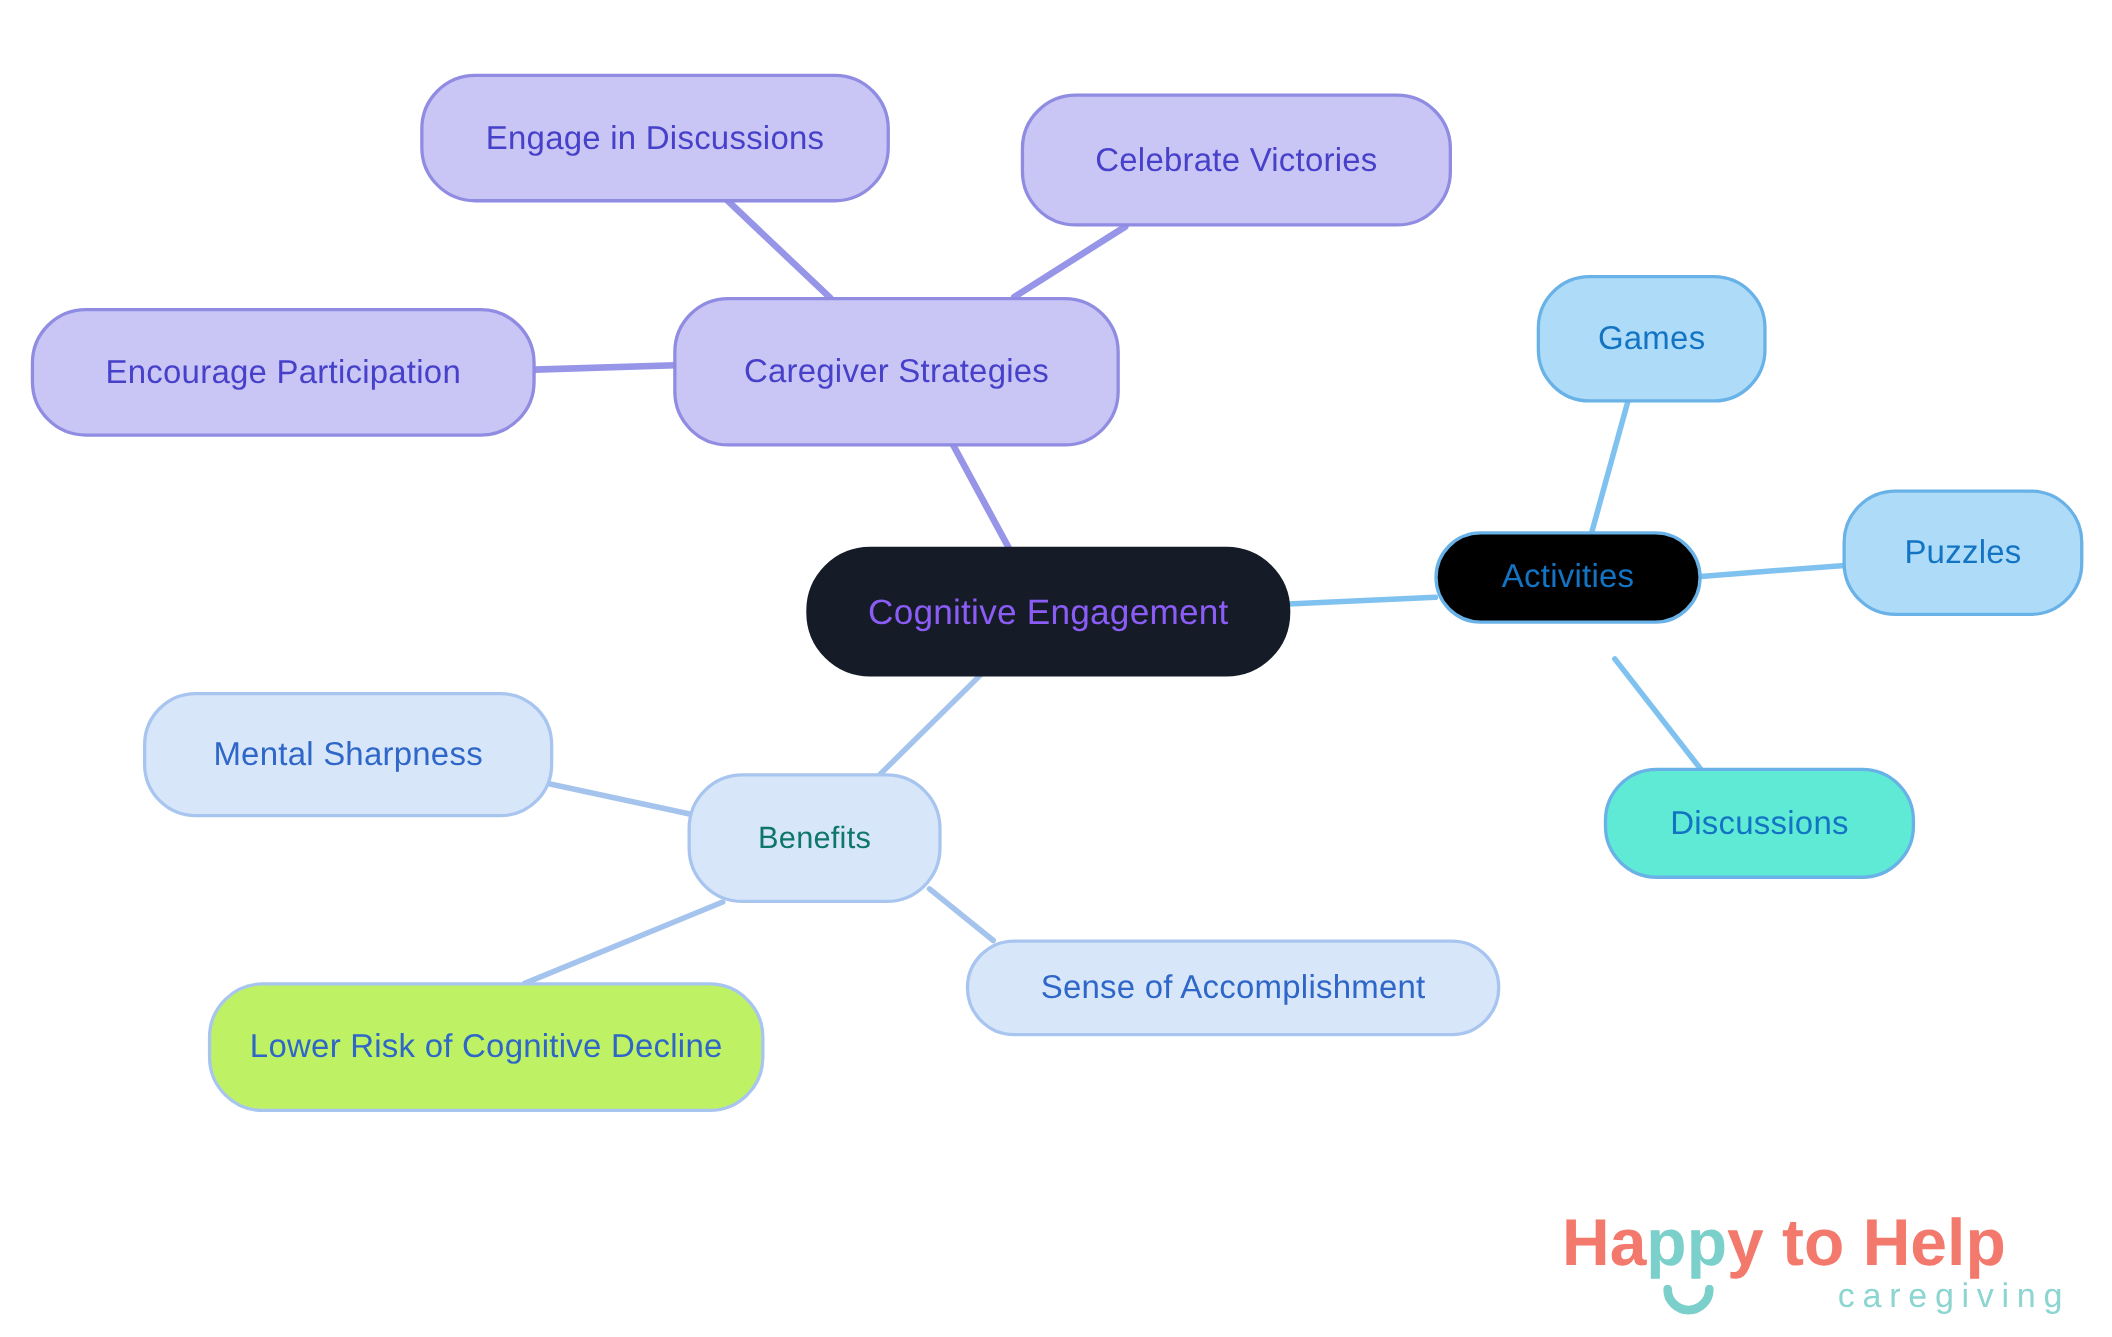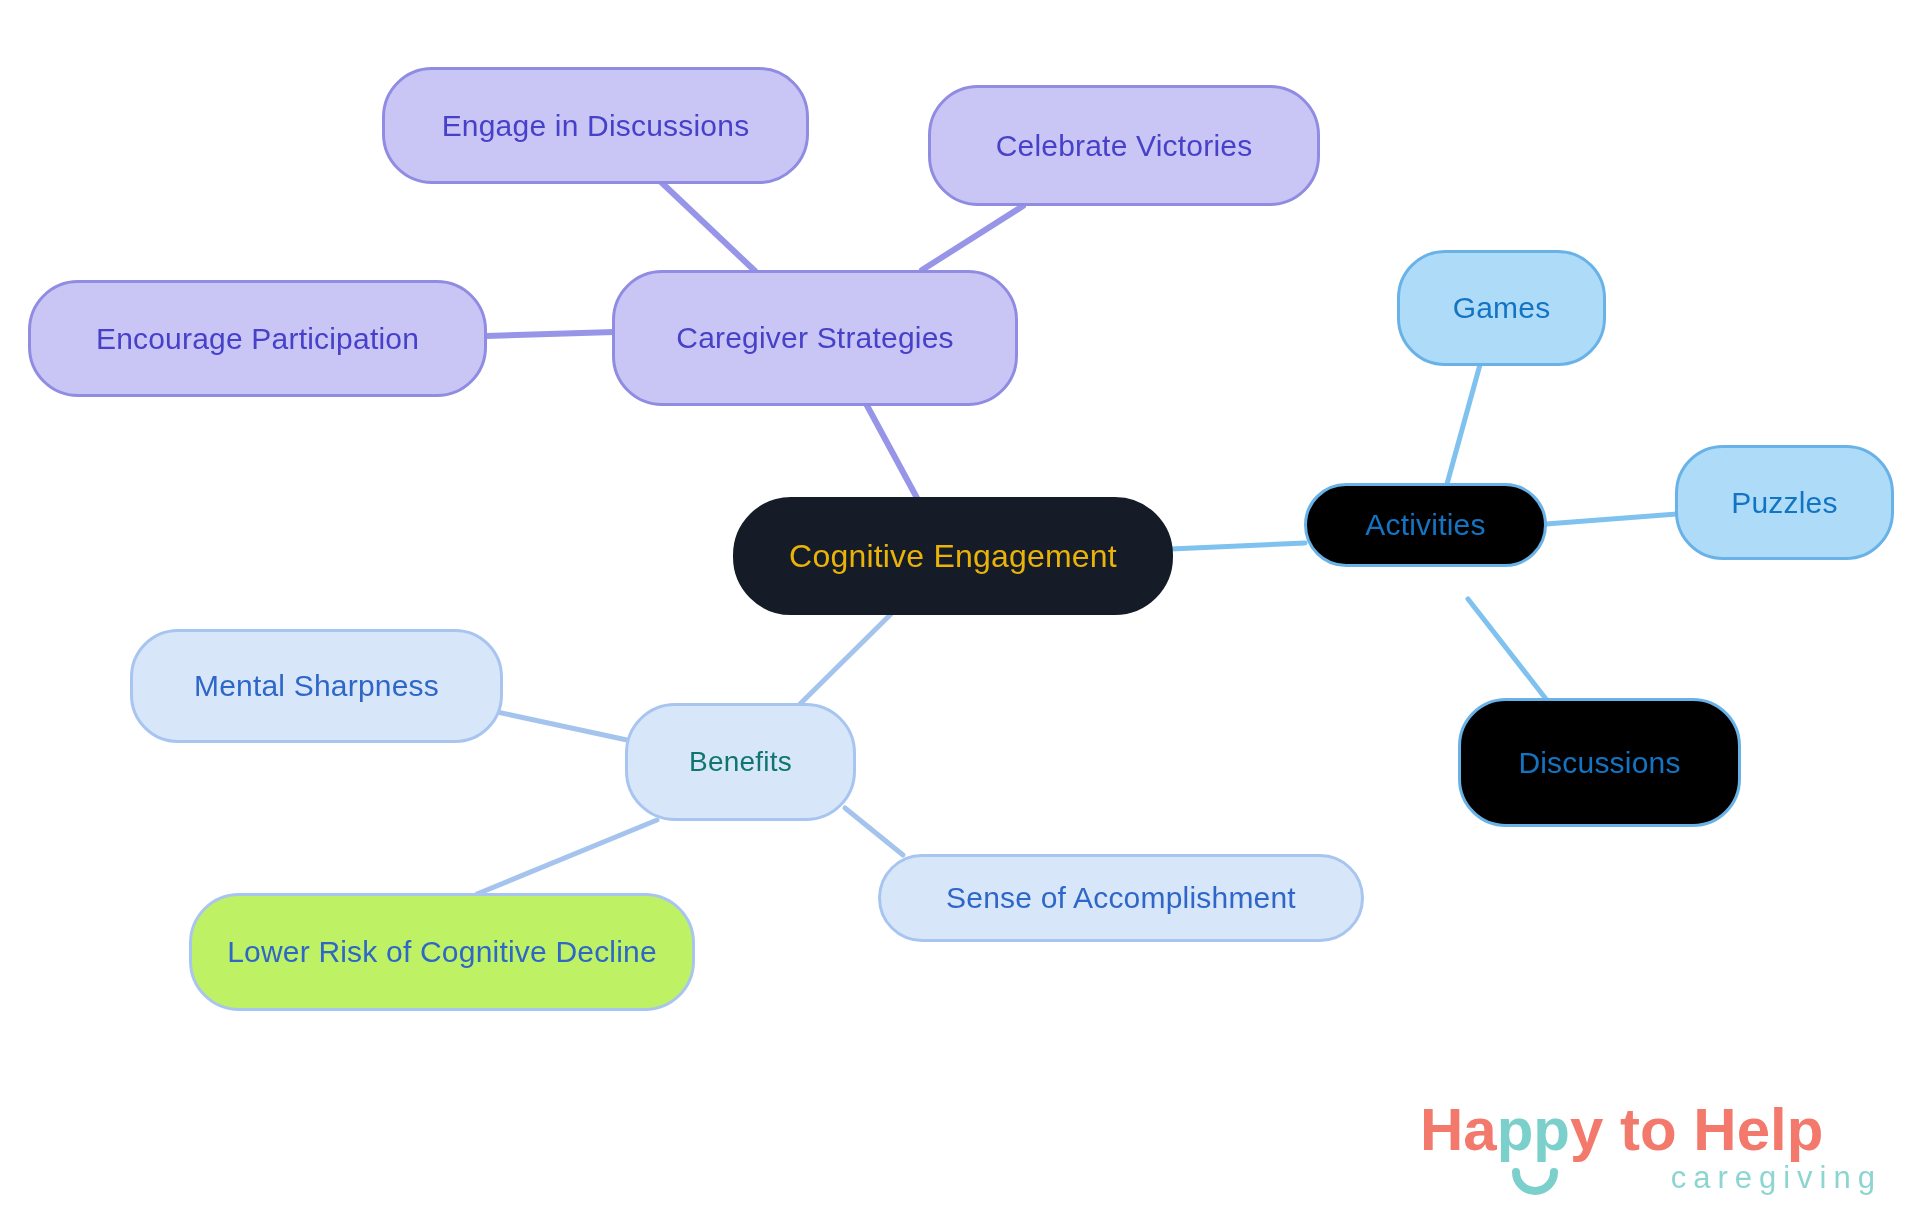--- a/index.html
+++ b/index.html
@@ -79,29 +79,29 @@
       <line x1="1481" y1="361" x2="1447" y2="484" stroke="#80C2EF" stroke-width="5" stroke-linecap="round"></line>
       <line x1="1546" y1="524" x2="1677" y2="514" stroke="#80C2EF" stroke-width="5" stroke-linecap="round"></line>
       <line x1="1468" y1="599" x2="1546" y2="699" stroke="#80C2EF" stroke-width="5" stroke-linecap="round"></line>
       <line x1="891" y1="614" x2="800" y2="704" stroke="#A5C4ED" stroke-width="5" stroke-linecap="round"></line>
       <line x1="497" y1="712" x2="627" y2="740" stroke="#A5C4ED" stroke-width="5" stroke-linecap="round"></line>
       <line x1="657" y1="820" x2="477" y2="894" stroke="#A5C4ED" stroke-width="5" stroke-linecap="round"></line>
       <line x1="845" y1="808" x2="903" y2="855" stroke="#A5C4ED" stroke-width="5" stroke-linecap="round"></line>
     </svg>
 
   <div>
-      <div class="node" style="left: 733px; top: 497px; width: 440px; height: 118px; border-radius: 58px; background: rgb(21, 28, 40); border-color: rgb(21, 28, 40); color: #eab308; font-size: 32px;">Cognitive Engagement</div>
+      <div class="node" style="left: 733px; top: 497px; width: 440px; height: 118px; border-radius: 58px; background: rgb(21, 28, 40); border-color: rgb(21, 28, 40); color: #8b5cf6; font-size: 32px;">Cognitive Engagement</div>
       <div class="node" style="left: 612px; top: 270px; width: 406px; height: 136px; border-radius: 50px; background: rgb(201, 198, 246); border-color: rgb(144, 140, 226); color: rgb(71, 64, 201); font-size: 30px;">Caregiver Strategies</div>
       <div class="node" style="left: 382px; top: 67px; width: 427px; height: 117px; border-radius: 50px; background: rgb(201, 198, 246); border-color: rgb(144, 140, 226); color: rgb(71, 64, 201); font-size: 30px;">Engage in Discussions</div>
       <div class="node" style="left: 928px; top: 85px; width: 392px; height: 121px; border-radius: 50px; background: rgb(201, 198, 246); border-color: rgb(144, 140, 226); color: rgb(71, 64, 201); font-size: 30px;">Celebrate Victories</div>
       <div class="node" style="left: 28px; top: 280px; width: 459px; height: 117px; border-radius: 50px; background: rgb(201, 198, 246); border-color: rgb(144, 140, 226); color: rgb(71, 64, 201); font-size: 30px;">Encourage Participation</div>
       <div class="node" style="left: 1304px; top: 483px; width: 243px; height: 84px; border-radius: 50px; background: #000000; border-color: rgb(105, 178, 232); color: rgb(20, 116, 196); font-size: 30px;">Activities</div>
       <div class="node" style="left: 1397px; top: 250px; width: 209px; height: 116px; border-radius: 48px; background: rgb(174, 220, 248); border-color: rgb(105, 178, 232); color: rgb(20, 116, 196); font-size: 30px;">Games</div>
       <div class="node" style="left: 1675px; top: 445px; width: 219px; height: 115px; border-radius: 48px; background: rgb(174, 220, 248); border-color: rgb(105, 178, 232); color: rgb(20, 116, 196); font-size: 30px;">Puzzles</div>
-      <div class="node" style="left: 1458px; top: 698px; width: 283px; height: 129px; border-radius: 48px; background: #000000; border-color: rgb(105, 178, 232); color: rgb(20, 116, 196); font-size: 30px; text-align: center;">Discussions</div>
+      <div class="node" style="left: 1458px; top: 698px; width: 283px; height: 101px; border-radius: 48px; background: #5eead4; border-color: rgb(105, 178, 232); color: rgb(20, 116, 196); font-size: 30px; text-align: center;">Discussions</div>
       <div class="node" style="left: 625px; top: 703px; width: 231px; height: 118px; border-radius: 50px; background: rgb(216, 230, 250); border-color: rgb(168, 197, 240); color: #0f766e; font-size: 28px;">Benefits</div>
       <div class="node" style="left: 130px; top: 617px; width: 373px; height: 114px; border-radius: 48px; background: rgb(216, 230, 250); border-color: rgb(168, 197, 240); color: rgb(46, 103, 199); font-size: 30px; margin-top: 12px;">Mental Sharpness</div>
       <div class="node" style="left: 189px; top: 893px; width: 506px; height: 118px; border-radius: 50px; background: #bef264; border-color: rgb(168, 197, 240); color: rgb(46, 103, 199); font-size: 30px;">Lower Risk of Cognitive Decline</div>
       <div class="node" style="left: 878px; top: 854px; width: 486px; height: 88px; border-radius: 50px; background: rgb(216, 230, 250); border-color: rgb(168, 197, 240); color: rgb(46, 103, 199); font-size: 30px;">Sense of Accomplishment</div>
     </div>
 
   <div class="logo">
     <div class="logo-word"><span class="coral">Ha</span><span class="teal">pp</span><span class="coral">y to Help</span></div>
     <div class="logo-smile">
       <svg width="46" height="28" viewBox="0 0 46 28" xmlns="http://www.w3.org/2000/svg">

